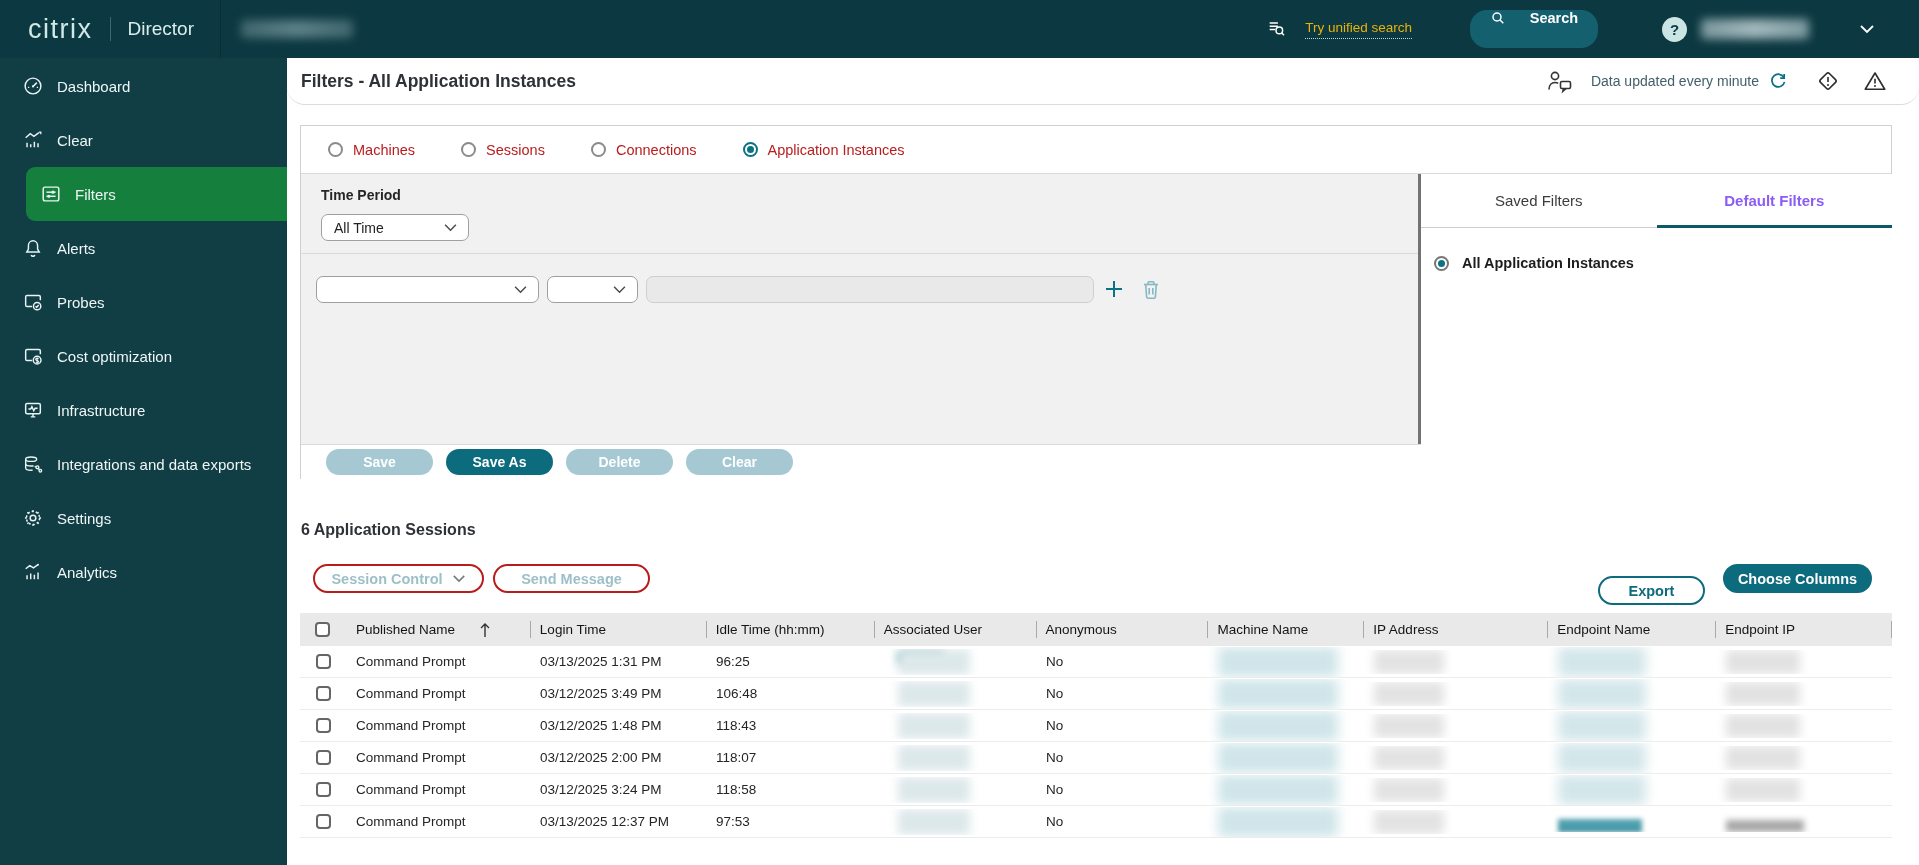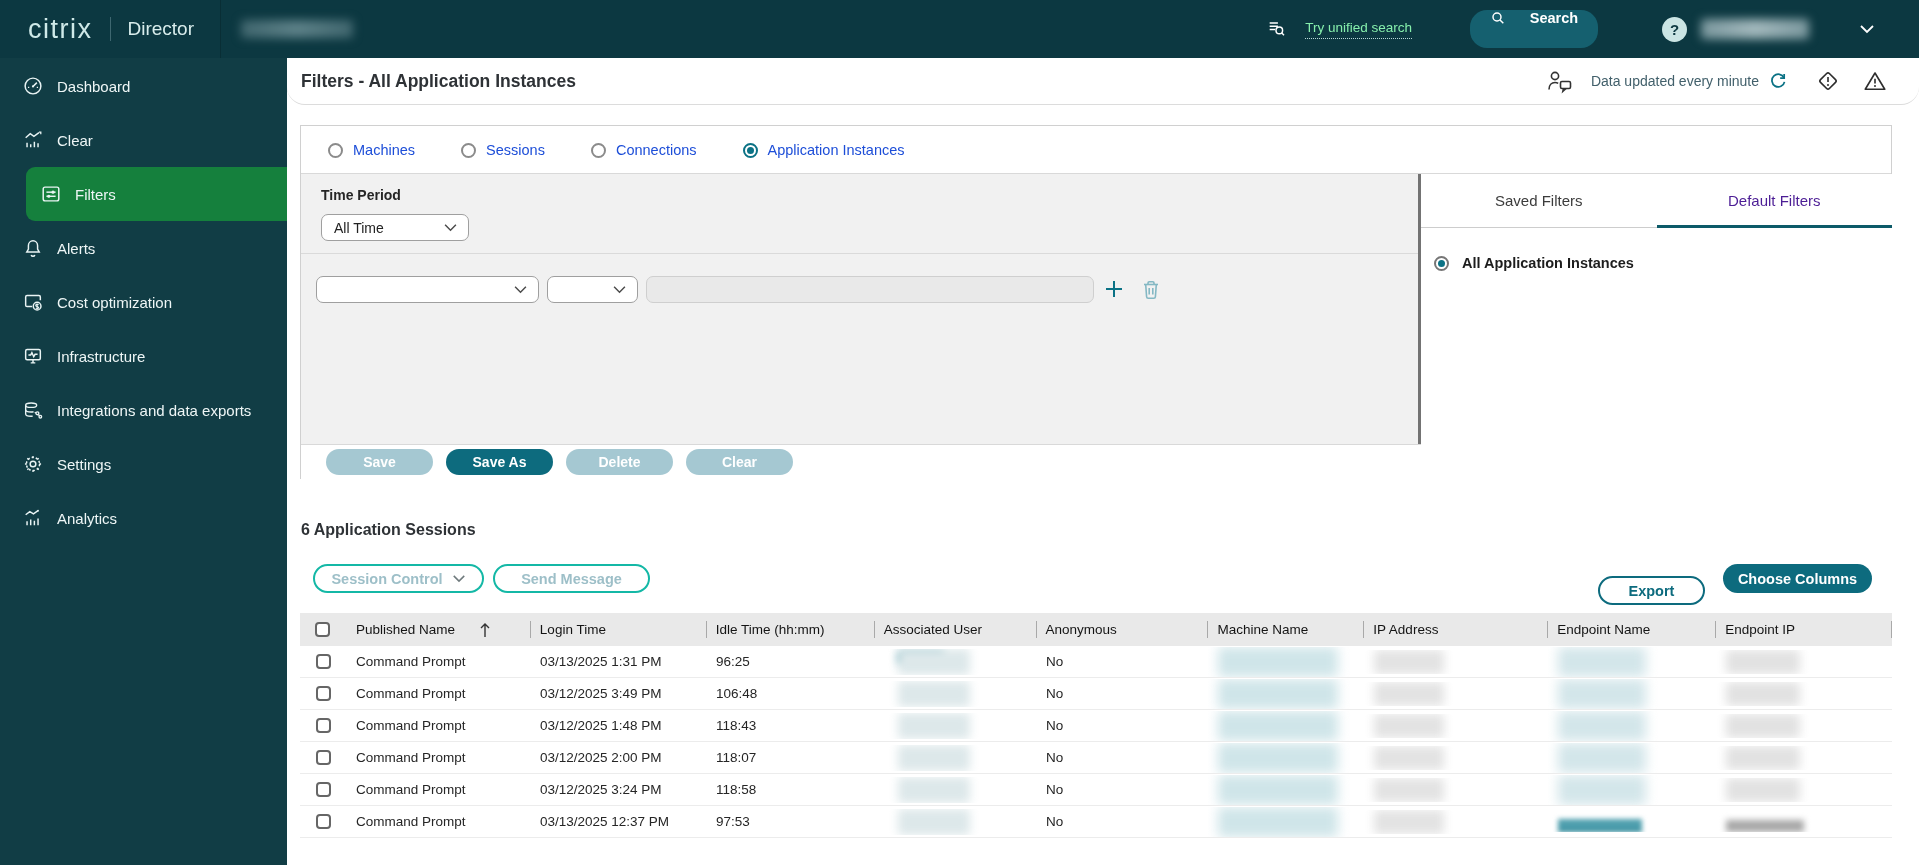--- a/index.html
+++ b/index.html
@@ -8,21 +8,21 @@
   svg { display:block; }
 
   
   .header { position:absolute; top:0; left:0; width:1919px; height:58px; background:#0c3841; display:flex; align-items:center; color:#d9edec; z-index:5; }
   .logo { margin-left:28px; font-size:27px; letter-spacing:1.5px; color:#cfe9e8; font-weight:400; }
   .hdr-sep1 { width:1px; height:24px; background:#3e6770; margin:0 17px; }
   .product { font-size:19px; color:#d9edec; font-weight:400; }
   .hdr-sep2 { width:1px; height:58px; background:#092e35; margin-left:26px; }
   .site-blur { width:112px; height:18px; background:linear-gradient(90deg,#40666e,#5d8188,#40666e); filter:blur(5px); border-radius:3px; margin-left:20px; }
   .us-group { display:flex; align-items:center; margin-left:auto; cursor:pointer; }
-  .us-label { font-size:13.5px; color:#86efac; border-bottom:1px dotted #b9d8d8; padding-bottom:3px; margin-left:17px; }
+  .us-label { font-size:13.5px; color:#eab308; border-bottom:1px dotted #b9d8d8; padding-bottom:3px; margin-left:17px; }
   .search-pill { width:128px; height:38px; border-radius:17px; background:#15606f; display:flex; align-items:flex-start; justify-content:center; gap:24px; margin-left:58px; color:#fff; font-weight:bold; font-size:14.5px; cursor:pointer; }
   .help-circle { width:25px; height:25px; border-radius:50%; background:#cbe5e4; color:#0d3840; font-weight:bold; font-size:15px; display:flex; align-items:center; justify-content:center; margin-left:64px; cursor:pointer; }
   .user-blur { width:108px; height:20px; background:linear-gradient(90deg,#7b989e,#a2b8bc,#7b989e); filter:blur(5px); border-radius:3px; margin-left:14px; }
   .hdr-chev { margin-left:50px; margin-right:44px; color:#fff; }
 
   
   .sidebar { position:absolute; top:58px; left:0; width:287px; height:807px; background:#113d45; padding-top:1px; }
   .side-item { height:54px; display:flex; align-items:center; position:relative; cursor:pointer; }
   .side-item .icn { position:absolute; left:22px; width:22px; height:22px; color:#e9f4f4; }
   .side-item .lbl { position:absolute; left:57px; font-size:15px; color:#eef6f6; white-space:nowrap; }
@@ -32,21 +32,21 @@
 
   
   .main { position:absolute; left:287px; top:58px; width:1632px; height:807px; background:#fff; }
   .titlebar { position:absolute; top:0; left:0; width:100%; height:47px; border-bottom:1px solid #dcdcdc; display:flex; align-items:center;border-radius:18px; }
   .page-title { margin-left:14px; font-size:17.5px; font-weight:bold; color:#2e3236; }
   .tb-right { margin-left:auto; display:flex; align-items:center; margin-right:31px; }
   .upd-label { font-size:14px; color:#42606b; margin-left:16px; }
 
   .filterbox { position:absolute; left:13px; top:67px; width:1592px; height:354px; border:1px solid #d0d0d0; background:#fff; }
   .radio-row { position:absolute; top:0; left:0; right:0; height:48px; border-bottom:1px solid #d9d9d9; display:flex; align-items:center; padding-left:27px; gap:46px; background:#fff; }
-  .radio-opt { display:flex; align-items:flex-end; gap:10px; font-size:14.5px; color:#1d4ed8; cursor:pointer; }
+  .radio-opt { display:flex; align-items:flex-start; gap:10px; font-size:14.5px; color:#b91c1c; cursor:pointer; }
   .radio { width:15px; height:15px; border:2px solid #8b8b8b; border-radius:50%; background:#fff; position:relative; flex:none; }
   .radio.sel { border-color:#0b7285; }
   .radio.sel.grey { border-color:#767676; }
   .radio.sel::after { content:""; position:absolute; inset:2px; border-radius:50%; background:#0b7285; }
 
   .left-sec { position:absolute; left:0; top:48px; width:1120px; height:270px; background:#f1f1f1; border-right:3px solid #737373; }
   .tp-label { position:absolute; left:20px; top:13px; font-weight:bold; font-size:14px; color:#262626; }
   .dropdown { position:absolute; height:27px; background:#fff; border:1px solid #9f9f9f; border-radius:7px; display:flex; align-items:center; font-size:14px; color:#222; cursor:pointer; }
   .dropdown .chev { position:absolute; right:10px; color:#4a4a4a; }
   .dd-time { left:20px; top:40px; width:148px; padding-left:12px; }
@@ -58,28 +58,28 @@
   .trash-btn { position:absolute; left:839px; top:104px; width:22px; height:23px; color:#84b8c4; cursor:pointer; }
 
   .btn-row { position:absolute; left:0; top:318px; width:1120px; height:35px; background:#fff; border-top:1px solid #d9d9d9; display:flex; align-items:center; padding-left:25px; gap:13px; }
   .pill { height:26px; width:107px; border-radius:13px; display:flex; align-items:center; justify-content:center; font-size:14px; font-weight:bold; cursor:pointer; border:none; }
   .pill.dis { background:#a5c8d2; color:#fff; }
   .pill.pri { background:#0d6b7e; color:#fff; }
 
   .right-sec { position:absolute; left:1120px; top:48px; width:471px; height:306px; background:#fff; }
   .tabs { position:absolute; top:0; left:0; width:100%; height:54px; border-bottom:1px solid #cdcdcd; display:flex; }
   .tab { width:50%; display:flex; align-items:center; justify-content:center; font-size:15px; color:#3c3c3c; position:relative; cursor:pointer; }
-  .tab.active { font-weight:normal; color:#4c1d95; }
+  .tab.active { font-weight:bold; color:#8b5cf6; }
   .tab.active::after { content:""; position:absolute; bottom:-1px; left:0; width:100%; height:3px; background:#0c5a68; }
   .panel-opt { position:absolute; top:81px; left:13px; display:flex; align-items:center; gap:13px; font-size:14.5px; font-weight:bold; color:#1d1d1d; cursor:pointer; }
 
   .sessions-h { position:absolute; left:14px; top:463px; font-size:16px; font-weight:bold; color:#2e3236; }
 
   .opill { position:absolute; height:29px; border-radius:15px; display:flex; align-items:center; justify-content:center; font-size:14.5px; font-weight:bold; background:#fff; cursor:pointer; gap:9px; }
-  .opill.ghost { border:2px solid #14b8a6; color:#9dbfc8; }
+  .opill.ghost { border:2px solid #b91c1c; color:#9dbfc8; }
   .opill.exp { border:2px solid #0d6b7e; color:#0d6b7e; }
   .opill.solid { background:#0d6b7e; color:#fff; border:none; }
   .op-sc { left:26px; top:506px; width:171px; }
   .op-sm { left:206px; top:506px; width:157px; }
   .op-ex { left:1311px; top:518px; width:107px; }
   .op-cc { left:1436px; top:506px; width:149px; }
 
   
   .table { position:absolute; left:13px; top:555px; width:1592px; }
   .thead { display:flex; height:33px; background:#e9e9e9; align-items:stretch; font-size:13.5px; color:#141414; }
@@ -185,20 +185,30 @@
     <span class="icn">
       <svg viewBox="0 0 24 24" fill="none" stroke="currentColor" stroke-width="1.6">
         <path d="M12 4.2a5 5 0 0 0-5 5v4l-1.8 3.2h13.6L17 13.2v-4a5 5 0 0 0-5-5z"></path>
         <path d="M10 19.6a2.1 2.1 0 0 0 4 0"></path>
       </svg>
     </span>
     <span class="lbl">Alerts</span>
   </div>
 
 
+  <div class="side-item">
+    <span class="icn">
+      <svg viewBox="0 0 24 24" fill="none" stroke="currentColor" stroke-width="1.6">
+        <path d="M20 10V6.5A1.5 1.5 0 0 0 18.5 5h-13A1.5 1.5 0 0 0 4 6.5v9A1.5 1.5 0 0 0 5.5 17H11"></path>
+        <circle cx="16.5" cy="16.5" r="4"></circle>
+        <path d="M14.8 16.6l1.2 1.2 2.2-2.4"></path>
+      </svg>
+    </span>
+    <span class="lbl">Probes</span>
+  </div>
 
   <div class="side-item">
     <span class="icn">
       <svg viewBox="0 0 24 24" fill="none" stroke="currentColor" stroke-width="1.6">
         <path d="M20 10V6.5A1.5 1.5 0 0 0 18.5 5h-13A1.5 1.5 0 0 0 4 6.5v9A1.5 1.5 0 0 0 5.5 17H11"></path>
         <circle cx="16.5" cy="16.5" r="4.2"></circle>
         <path d="M16.5 13.8v5.4" stroke-width="1.3"></path>
         <path d="M18.1 14.9c-1.2-.8-3.1-.3-3.1.9 0 1.4 3.1.9 3.1 2.3 0 1.2-1.9 1.7-3.1.9" stroke-width="1.3"></path>
       </svg>
     </span>

